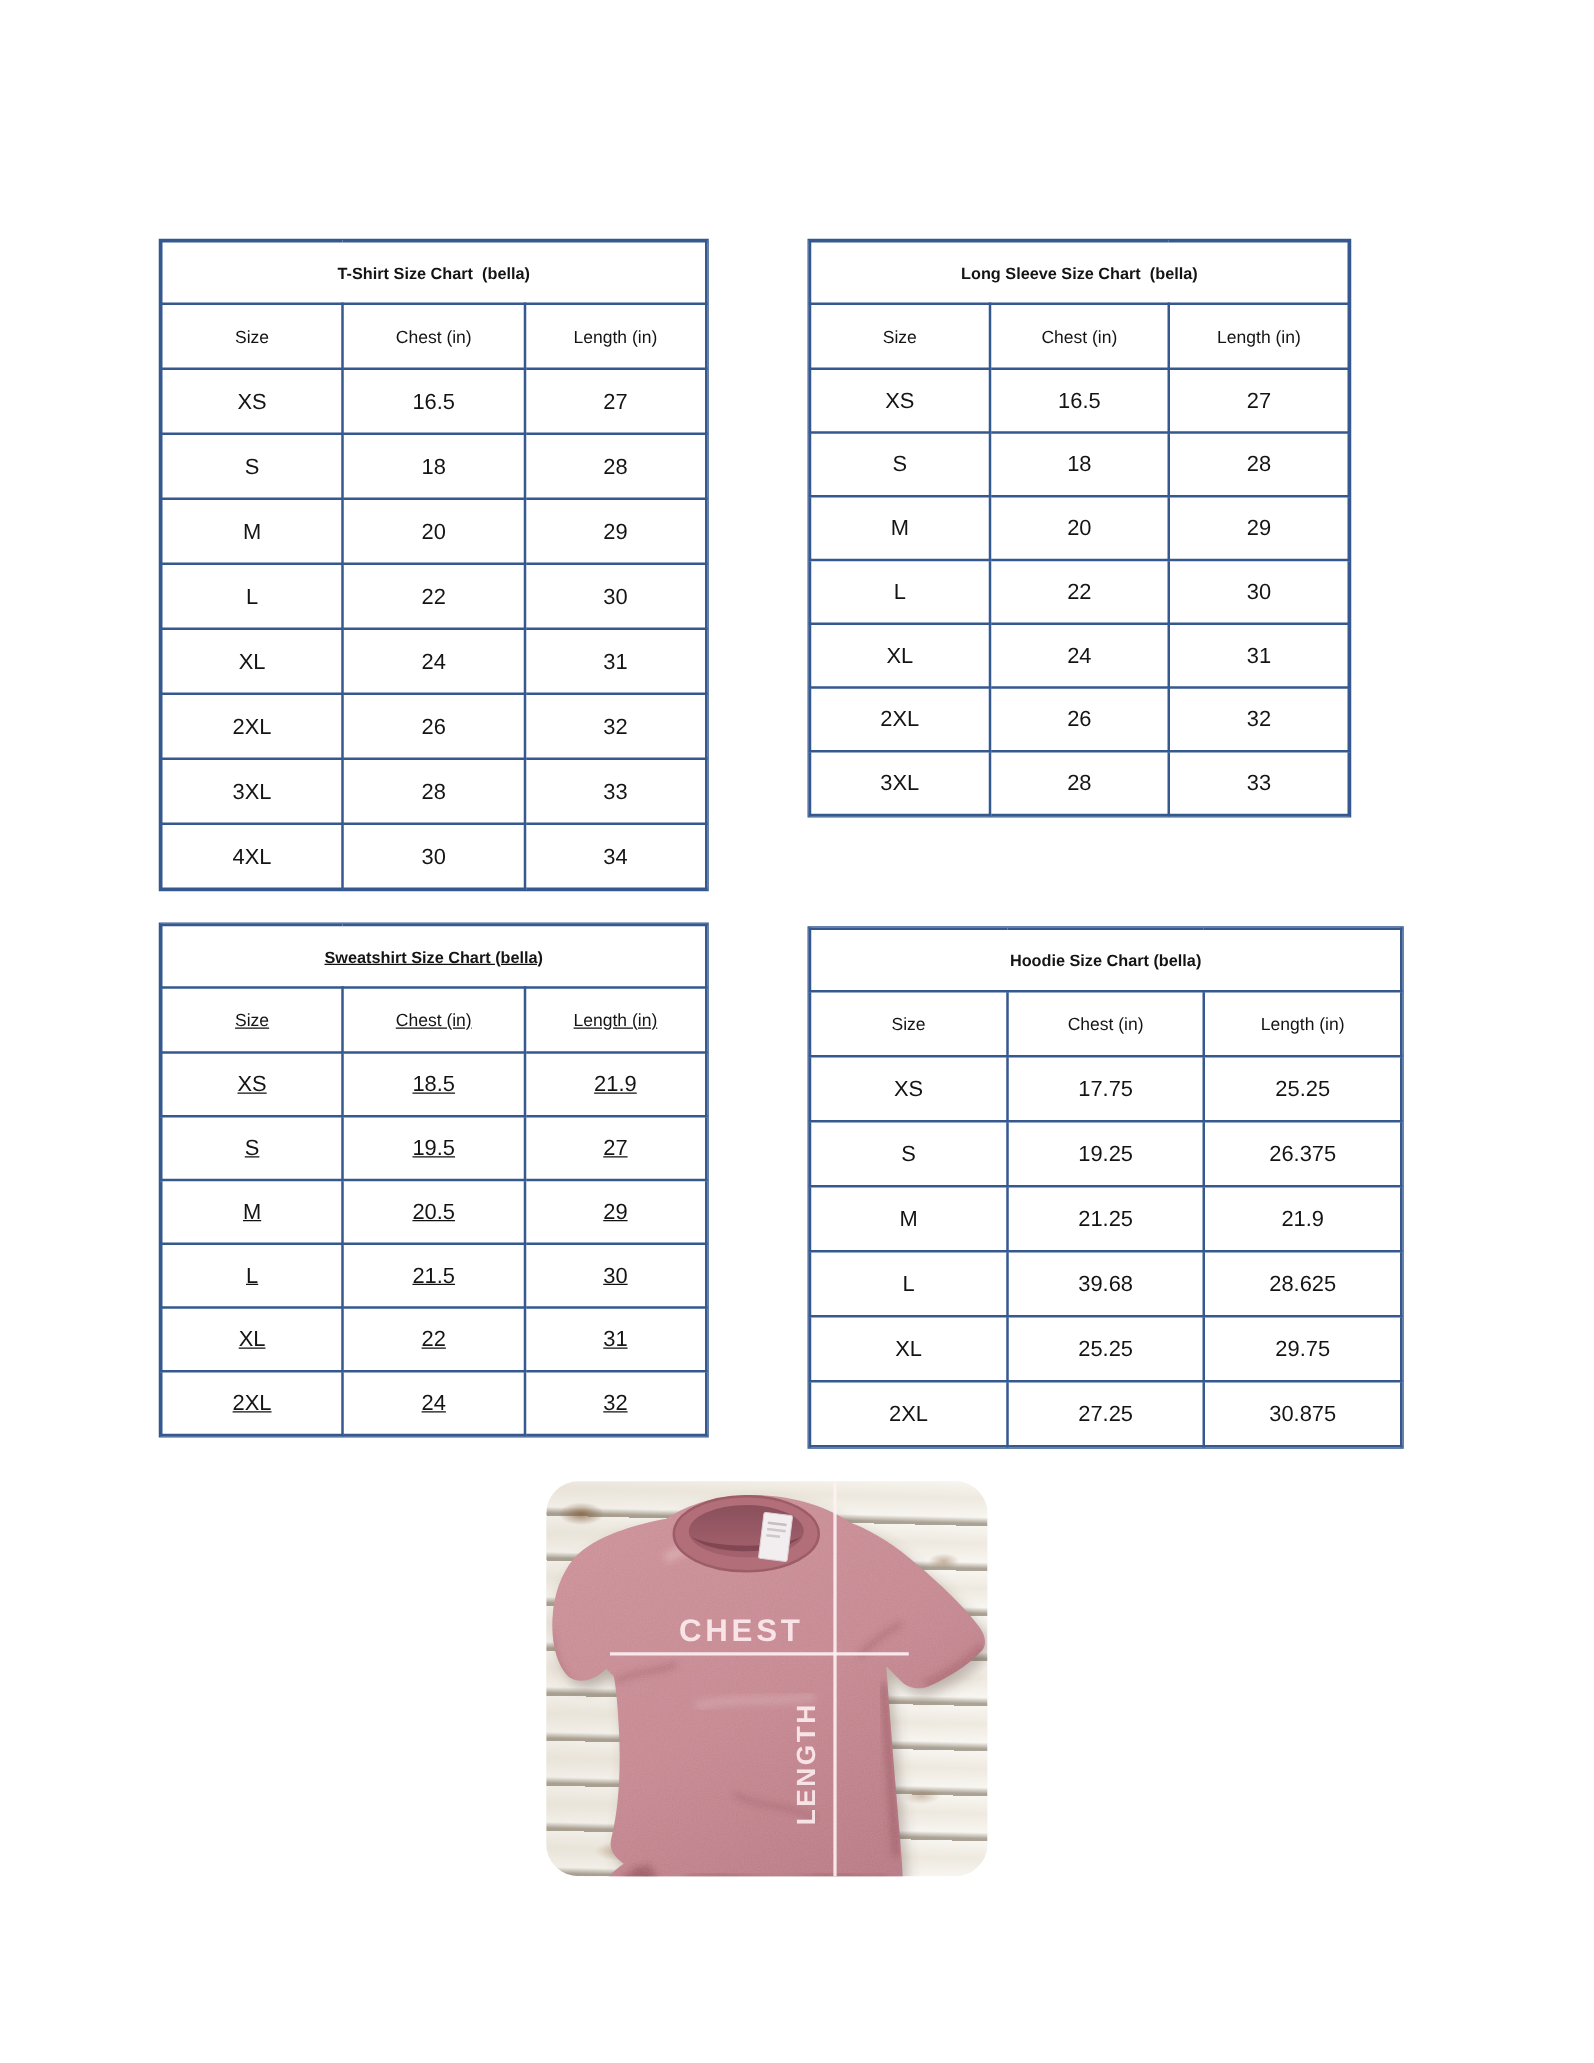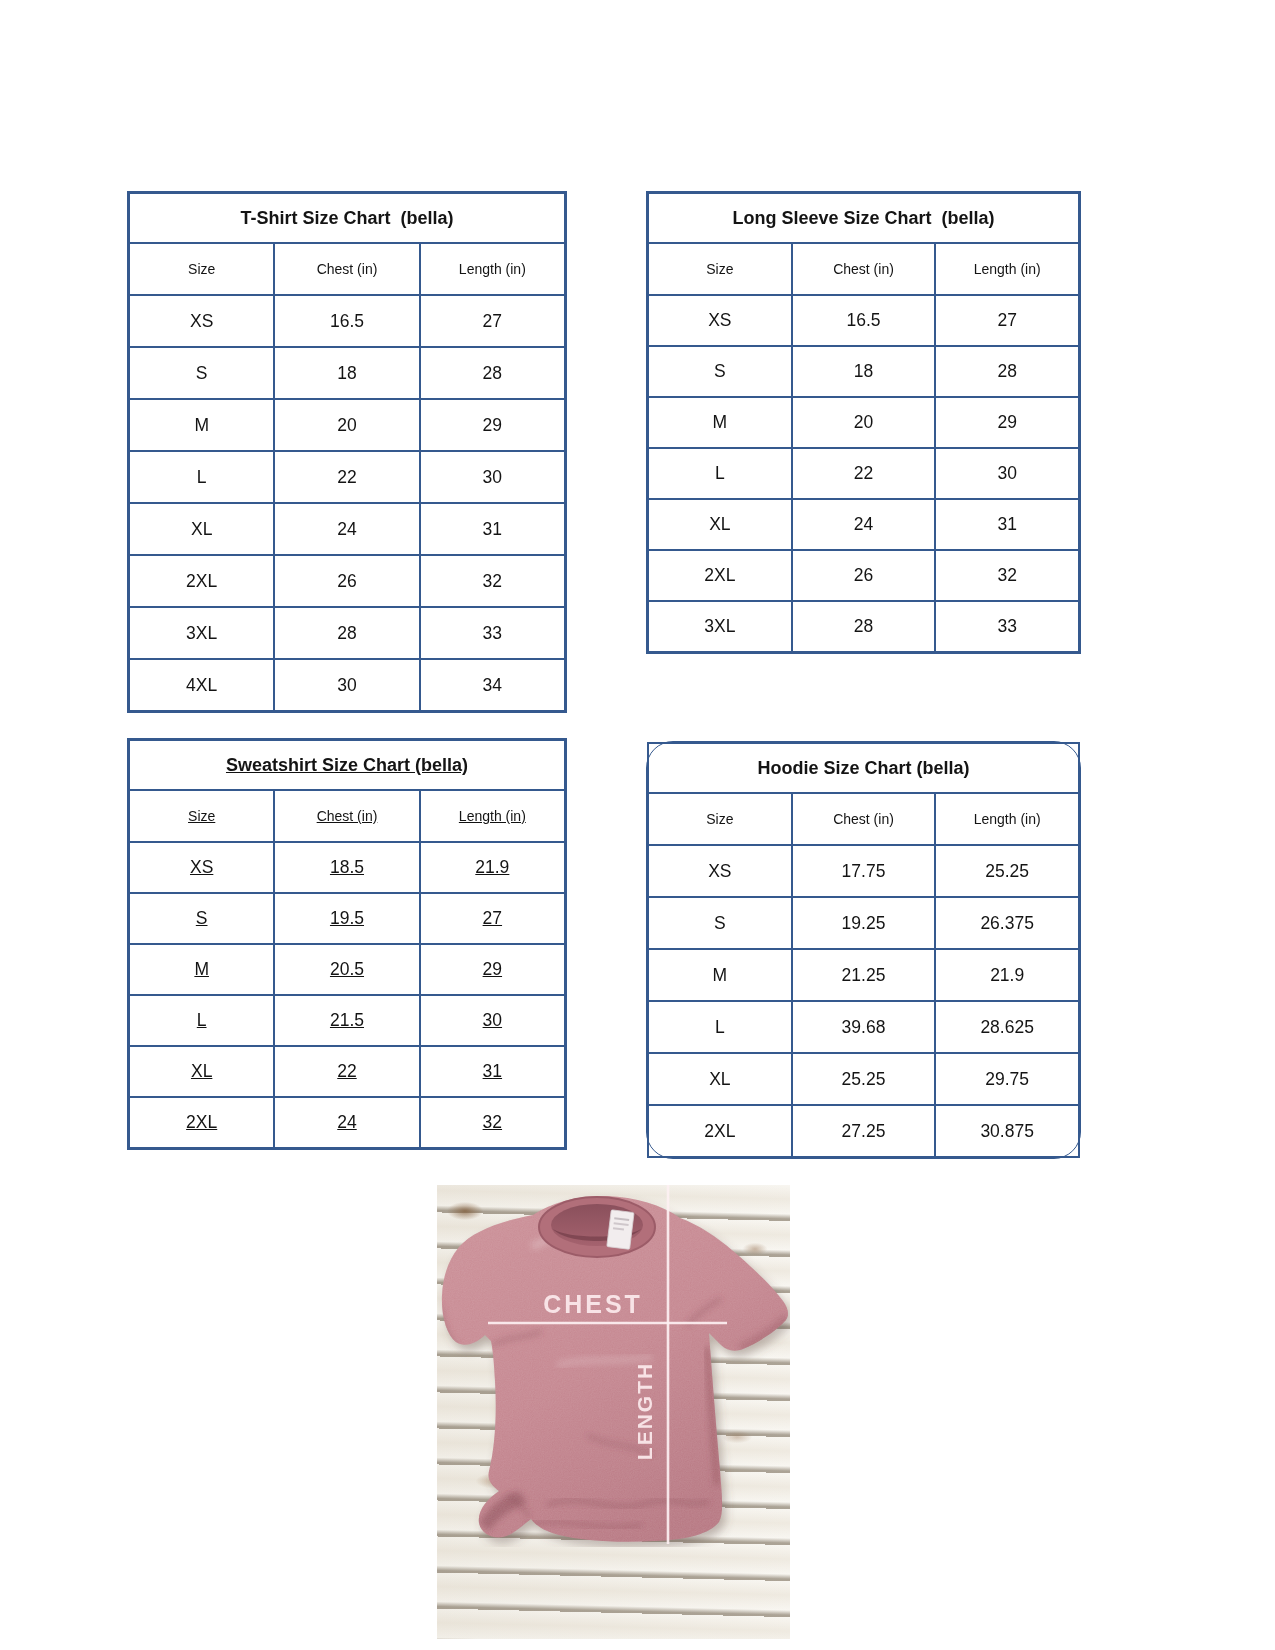--- a/index.html
+++ b/index.html
@@ -10,36 +10,37 @@
   
   .size-table{
     position:absolute;border-collapse:collapse;table-layout:fixed;
     background:#fff;
   }
   .size-table th,.size-table td{
     border:2px solid #35598e;text-align:center;vertical-align:middle;
     padding:0;color:#141414;
   }
   .size-table{outline:1px solid #35598e;}
-  .title-cell{font-weight:700;font-size:18px;white-space:pre-wrap;height:48px;}
+  .title-cell{font-weight:700;font-size:13px;white-space:pre-wrap;height:48px;}
   .head-cell{font-weight:400;font-size:14px;height:50px;}
   .size-table td{font-weight:400;font-size:17.5px;}
   .t1{left:128px;top:192px;width:438px;}
   .t1 td{height:50px;}
   .t2{left:647px;top:192px;width:433px;}
   .t2 td{height:49px;}
   .t3{left:128px;top:739px;width:438px;text-decoration:underline;}
   .t3 td{height:49px;}
-  .t4{left:647px;top:742px;width:433px;border-radius:26px;}
+  .t4{left:647px;top:742px;width:475px;}
   .t4 td{height:50px;}
 
   
   .photo{
-    position:absolute;left:437px;top:1185px;width:353px;height:454px;margin:0;
+    position:absolute;left:437px;top:1185px;width:353px;height:316px;margin:0;
     overflow:hidden;
+    border-radius:26px;
   }
   .wood{
     position:absolute;inset:0;
     background-color:#f4f2ed;
     background-image:
       radial-gradient(ellipse 26px 13px at 28px 26px, rgba(128,92,58,.75), rgba(128,92,58,0) 70%),
       radial-gradient(ellipse 18px 9px at 318px 64px, rgba(140,100,65,.45), rgba(140,100,65,0) 70%),
       radial-gradient(ellipse 28px 11px at 58px 296px, rgba(150,110,70,.4), rgba(150,110,70,0) 70%),
       radial-gradient(ellipse 22px 9px at 300px 252px, rgba(140,100,65,.35), rgba(140,100,65,0) 70%),
       radial-gradient(ellipse 40px 10px at 150px 330px, rgba(160,130,90,.3), rgba(160,130,90,0) 70%),

